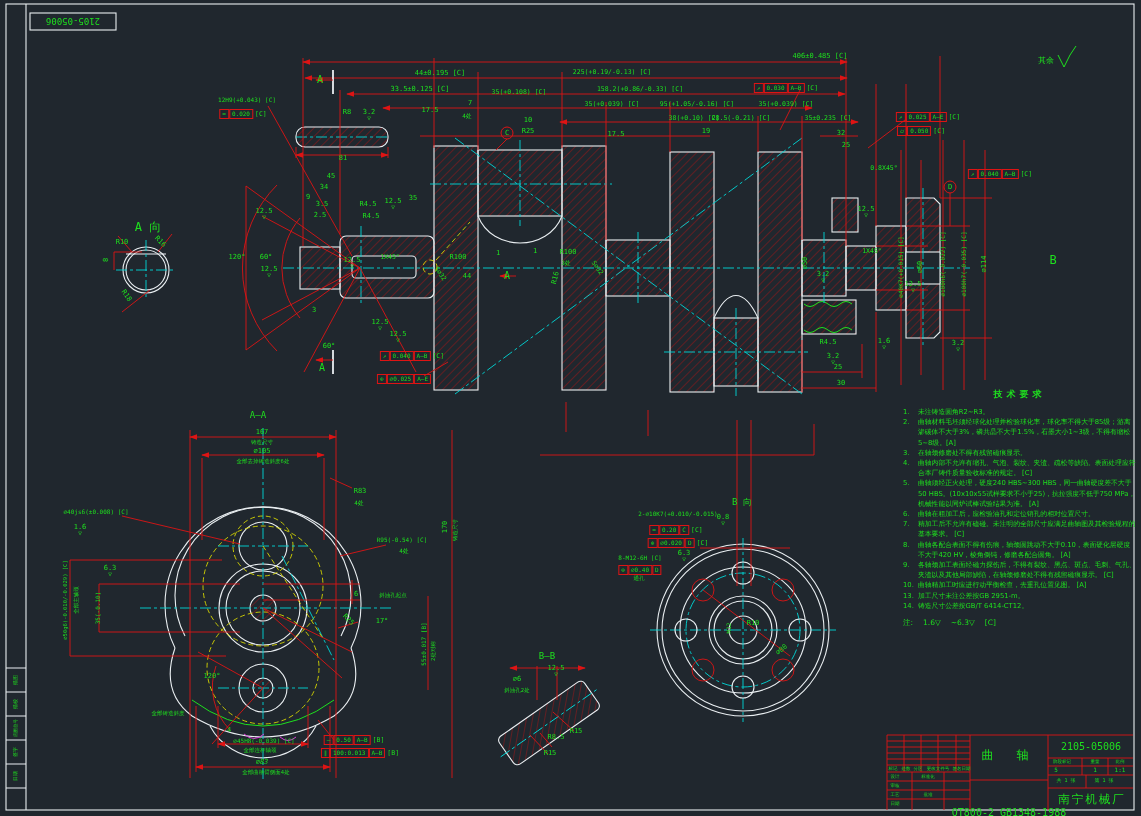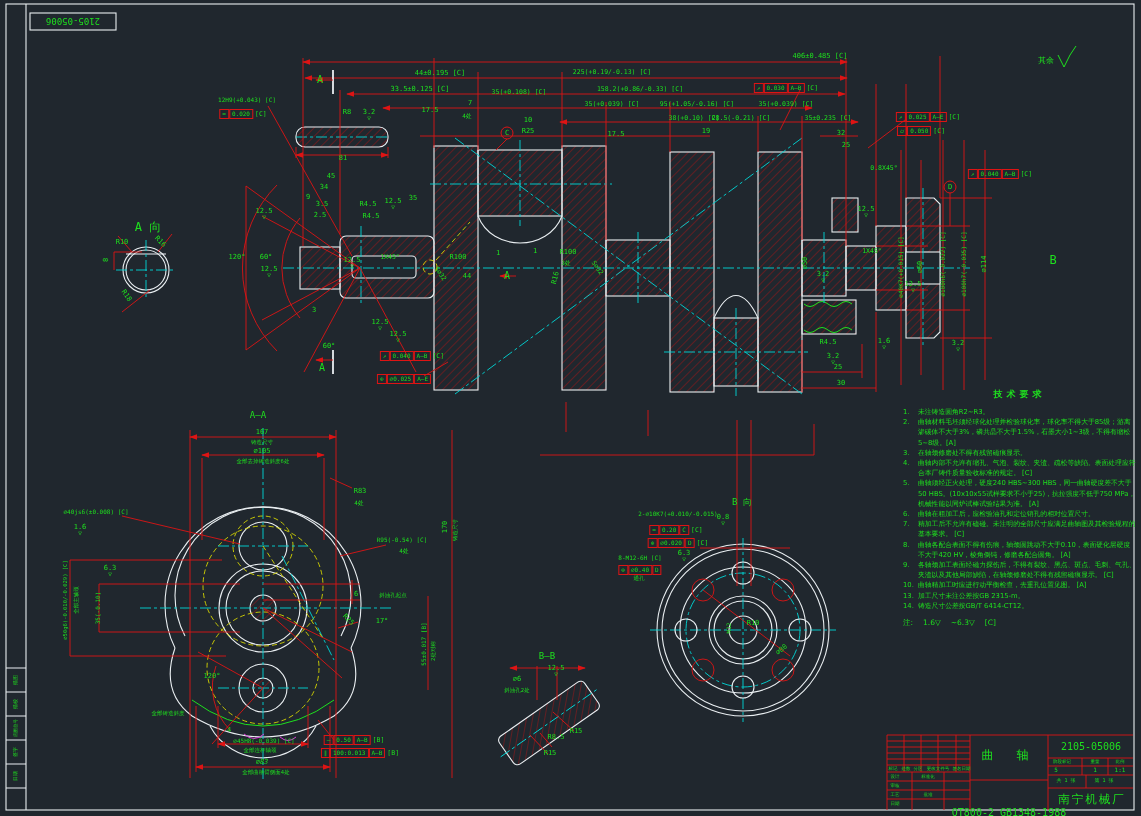--- a/index.html
+++ b/index.html
@@ -545,21 +545,21 @@
         <div class="ti">
           <span class="no">9.</span>
           <span class="tx">各轴颈加工表面经磁力探伤后，不得有裂纹、黑点、斑点、毛刺、气孔、夹渣以及其他局部缺陷，在轴颈修磨处不得有残留磁痕显示。 [C]</span>
         </div>
         <div class="ti">
           <span class="no">10.</span>
           <span class="tx">曲轴精加工时应进行动平衡检查，去重孔位置见图。 [A]</span>
         </div>
         <div class="ti">
           <span class="no">13.</span>
-          <span class="tx">加工尺寸未注公差按GB 2315-m。</span>
+          <span class="tx">加工尺寸未注公差按GB 2951-m。</span>
         </div>
         <div class="ti">
           <span class="no">14.</span>
           <span class="tx">铸造尺寸公差按GB/T 6414-CT12。</span>
         </div>
       </div>
     <div id="tech-note">
       <span>注:</span>
       <span>1.6▽</span>
       <span>~6.3▽</span>

